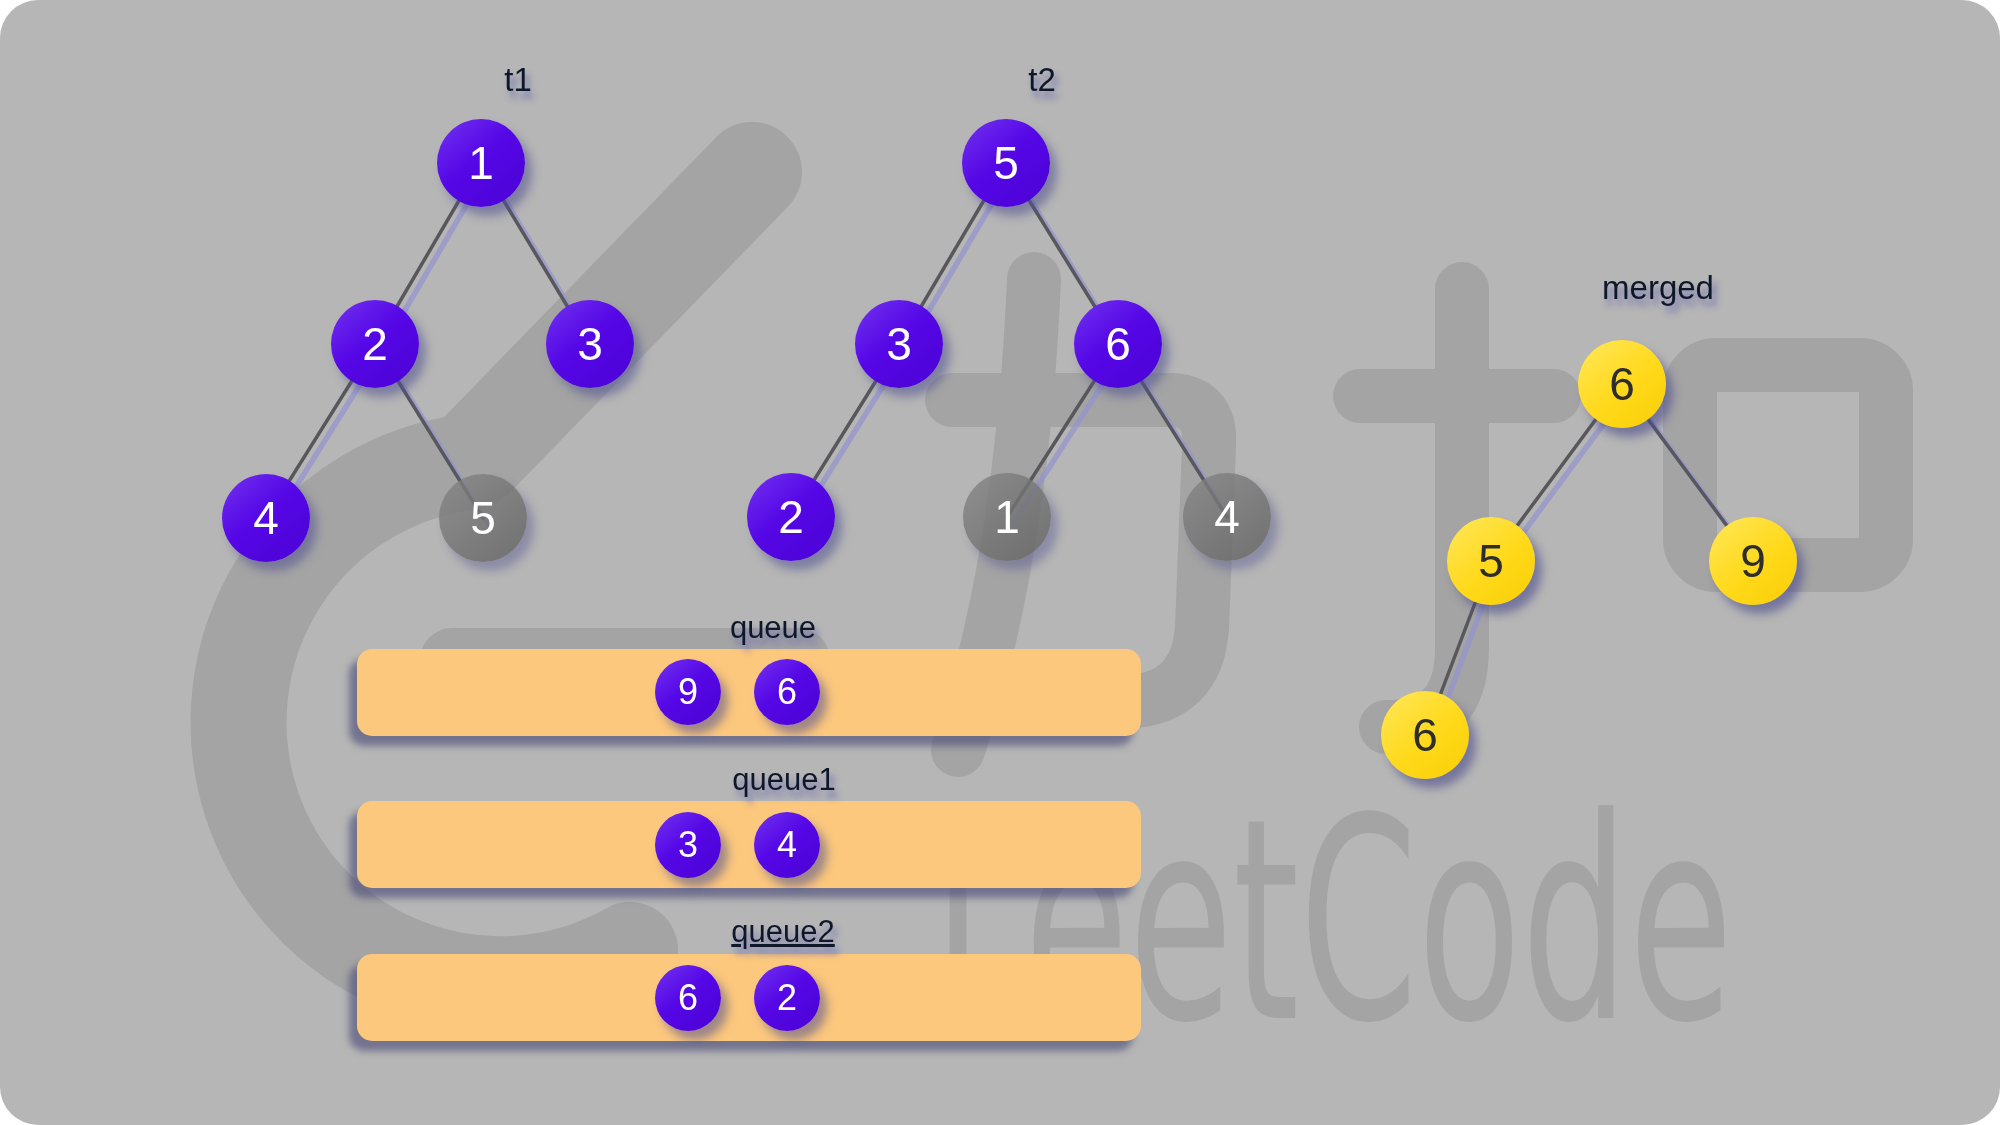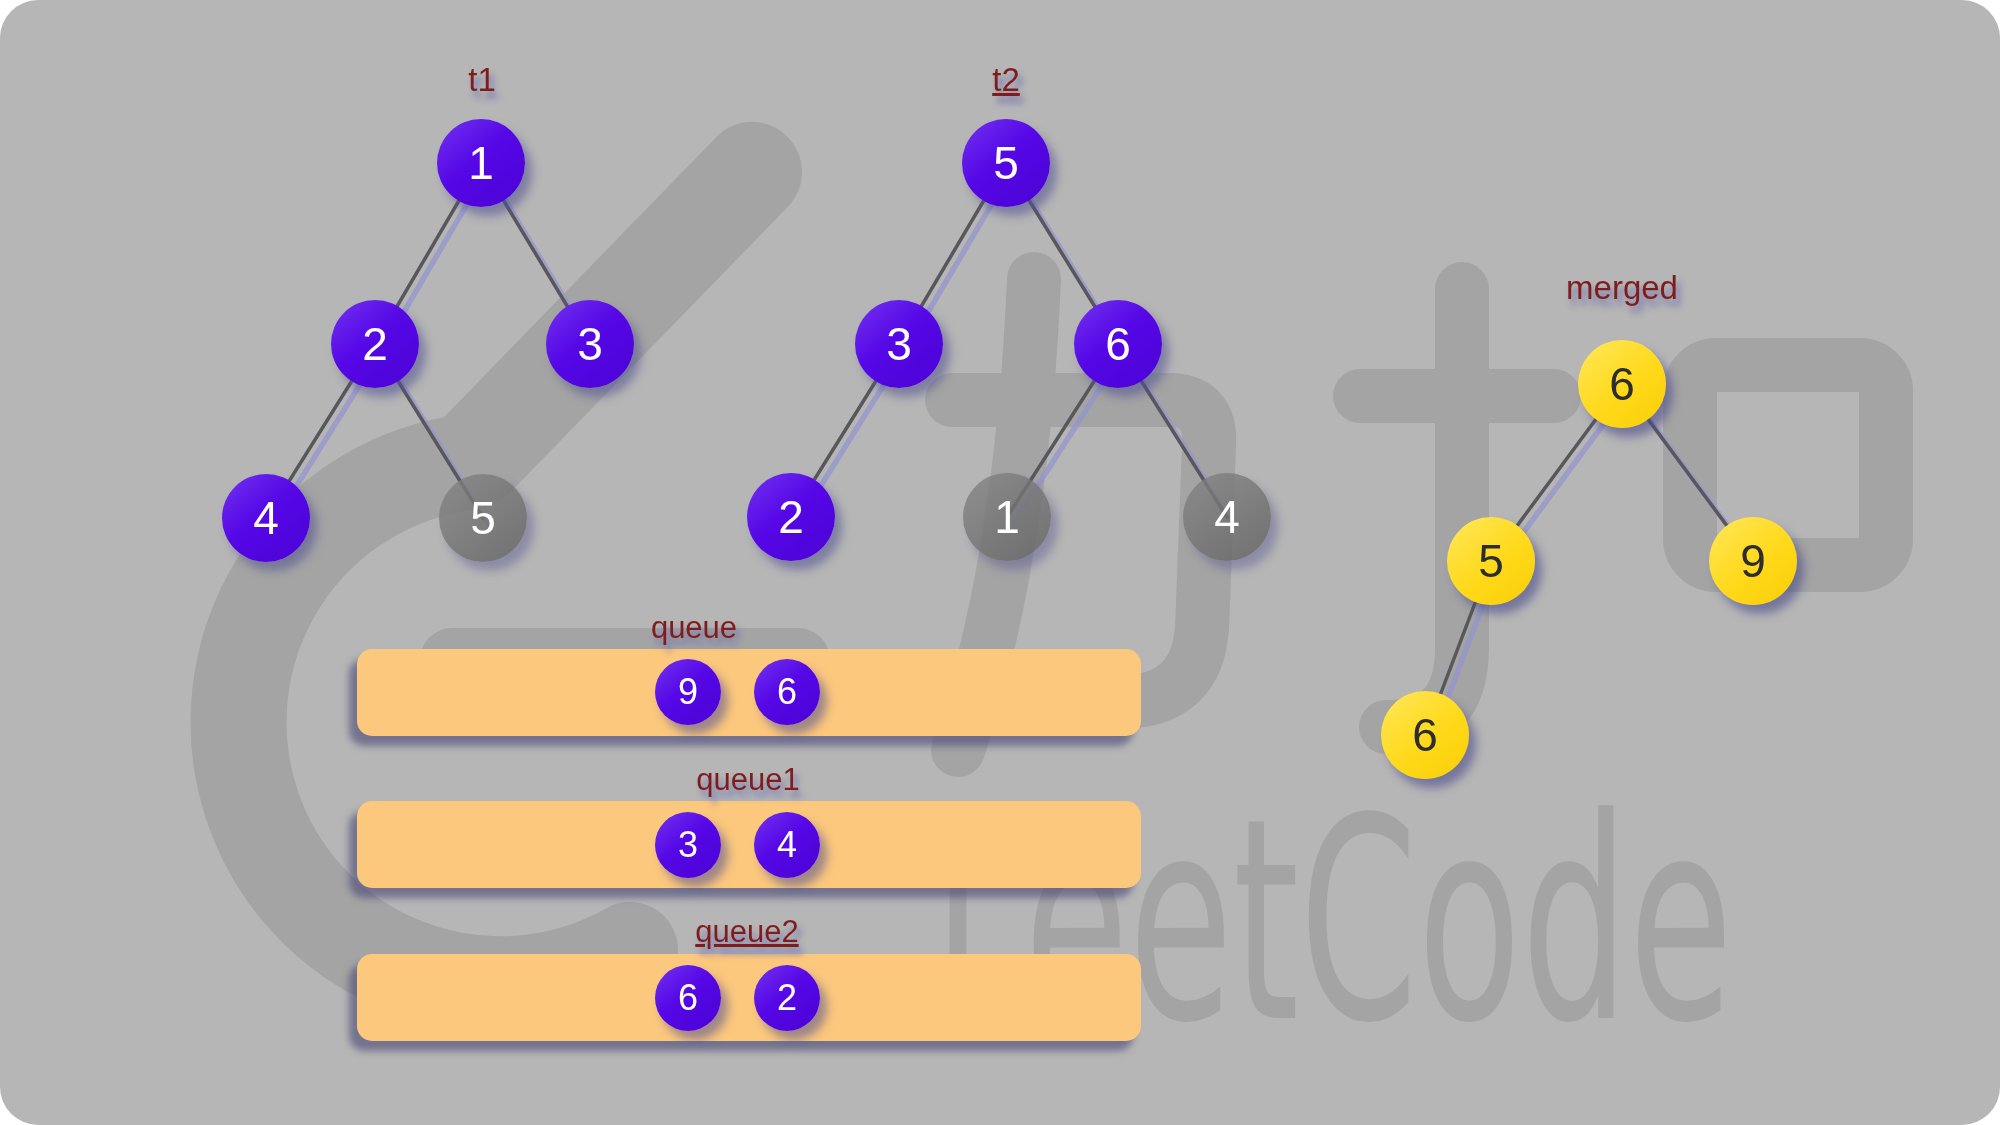--- a/index.html
+++ b/index.html
@@ -35,25 +35,26 @@
     background:linear-gradient(140deg,#ffe75c 0%,#ffd91a 55%,#f8ce06 100%);
     color:#2d2d2d;
     box-shadow:7px 9px 10px rgba(75,75,140,.6);
   }
   .qnode{font-size:36px;}
 
   
   .dlabel{
     position:absolute;
     transform:translate(-50%,-50%);
-    color:#7f1d1d;
+    color:#0f172a;
     font-size:31px;
     font-weight:500;
     white-space:nowrap;
     text-shadow:4px 7px 6px rgba(112,112,175,.9);
+    margin-left:36px;
   }
   .dlabel.tree{font-size:33px;}
 
   
   .qrect{
     position:absolute;
     background:#fcc87d;
     border-radius:15px;
     box-shadow:-8px 10px 7px rgba(72,72,118,.6);
   }
@@ -116,34 +117,34 @@
       <line x1="1491" y1="561" x2="1425" y2="735" class="edge-main"></line>
     </svg>
 
   <div class="layer" id="nodes">
       <div class="dlabel tree" style="left: 482px; top: 80px;">t1</div>
       <div class="tnode purple" style="left: 437px; top: 119px; width: 88px; height: 88px;">1</div>
       <div class="tnode purple" style="left: 331px; top: 300px; width: 88px; height: 88px;">2</div>
       <div class="tnode purple" style="left: 546px; top: 300px; width: 88px; height: 88px;">3</div>
       <div class="tnode purple" style="left: 222px; top: 474px; width: 88px; height: 88px;">4</div>
       <div class="tnode gray" style="left: 439px; top: 474px; width: 88px; height: 88px;">5</div>
-      <div class="dlabel tree" style="left: 1006px; top: 80px; text-decoration: underline;">t2</div>
+      <div class="dlabel tree" style="left: 1006px; top: 80px;">t2</div>
       <div class="tnode purple" style="left: 962px; top: 119px; width: 88px; height: 88px;">5</div>
       <div class="tnode purple" style="left: 855px; top: 300px; width: 88px; height: 88px;">3</div>
       <div class="tnode purple" style="left: 1074px; top: 300px; width: 88px; height: 88px;">6</div>
       <div class="tnode purple" style="left: 747px; top: 473px; width: 88px; height: 88px;">2</div>
       <div class="tnode gray" style="left: 963px; top: 473px; width: 88px; height: 88px;">1</div>
       <div class="tnode gray" style="left: 1183px; top: 473px; width: 88px; height: 88px;">4</div>
       <div class="dlabel tree" style="left: 1622px; top: 288px;">merged</div>
       <div class="tnode yellow" style="left: 1578px; top: 340px; width: 88px; height: 88px;">6</div>
       <div class="tnode yellow" style="left: 1447px; top: 517px; width: 88px; height: 88px;">5</div>
       <div class="tnode yellow" style="left: 1709px; top: 517px; width: 88px; height: 88px;">9</div>
       <div class="tnode yellow" style="left: 1381px; top: 691px; width: 88px; height: 88px;">6</div>
       <div class="qrect" style="left: 357px; top: 649px; width: 784px; height: 87px; border-radius: 15px;"></div>
-      <div class="dlabel" style="left: 694px; top: 628px;">queue</div>
+      <div class="dlabel" style="left: 737px; top: 628px;">queue</div>
       <div class="tnode purple qnode" style="left: 655px; top: 659px; width: 66px; height: 66px;">9</div>
       <div class="tnode purple qnode" style="left: 754px; top: 659px; width: 66px; height: 66px;">6</div>
       <div class="qrect" style="left: 357px; top: 801px; width: 784px; height: 87px; border-radius: 15px;"></div>
       <div class="dlabel" style="left: 748px; top: 780px;">queue1</div>
       <div class="tnode purple qnode" style="left: 655px; top: 812px; width: 66px; height: 66px;">3</div>
       <div class="tnode purple qnode" style="left: 754px; top: 812px; width: 66px; height: 66px;">4</div>
       <div class="qrect" style="left: 357px; top: 954px; width: 784px; height: 87px; border-radius: 15px;"></div>
       <div class="dlabel" style="left: 747px; top: 932px; text-decoration: underline;">queue2</div>
       <div class="tnode purple qnode" style="left: 655px; top: 965px; width: 66px; height: 66px;">6</div>
       <div class="tnode purple qnode" style="left: 754px; top: 965px; width: 66px; height: 66px;">2</div>

